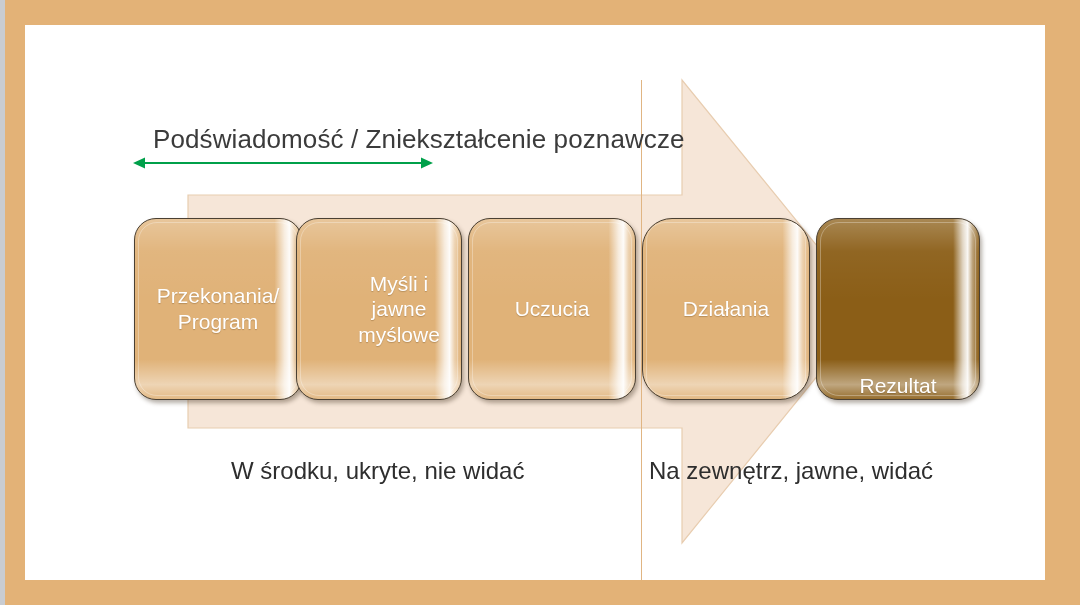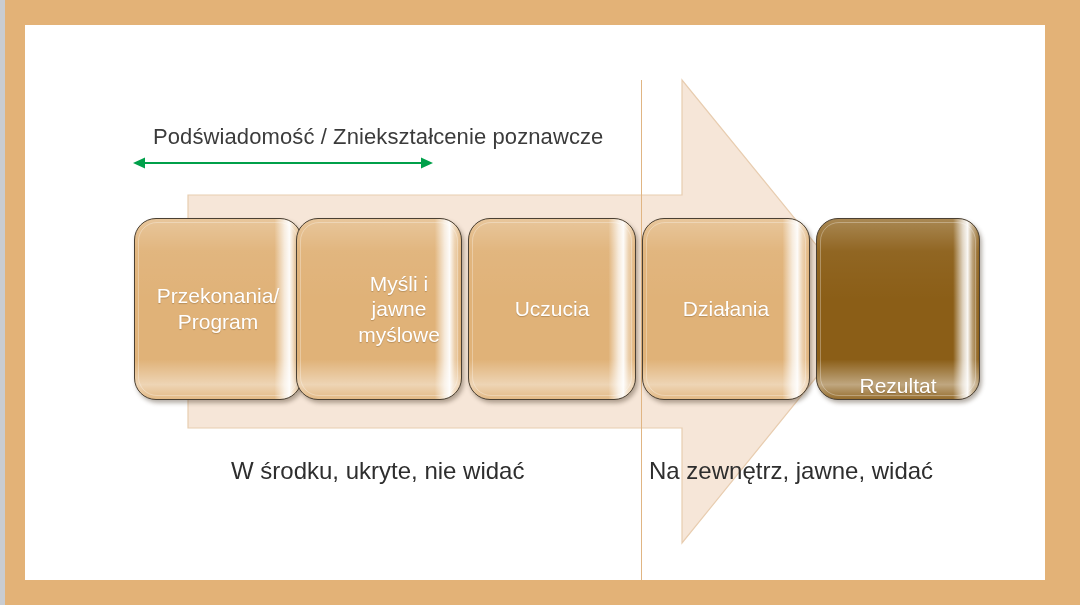--- a/index.html
+++ b/index.html
@@ -71,21 +71,21 @@
     top: 128px;
     width: 300px;
     height: 20px;
   }
 
   
   .top-label {
     position: absolute;
     left: 128px;
     top: 99px;
-    font-size: 22px;
+    font-size: 26px;
     color: #3b3b3b;
     white-space: nowrap;
     letter-spacing: 0.1px;
   }
 
   
   .boxes {
     position: absolute;
     left: 97px;
     top: 193px;
@@ -192,21 +192,21 @@
           <span>Myśli i</span><br>
           <span>jawne</span><br>
           <span>myślowe</span>
         </span>
       </div>
 
       <div class="step-box" style="left: 346px; width: 168px; --fill: #e0b278; color: rgb(255, 255, 255);">
         <span class="label">Uczucia</span>
       </div>
 
-      <div class="step-box" style="left: 520px; width: 168px; --fill: #e0b278; color: rgb(255, 255, 255);">
+      <div class="step-box" style="left: 520px; width: 168px; --fill: #e0b278; color: rgb(255, 255, 255); border-radius: 30px;">
         <span class="label">Działania</span>
       </div>
 
       <div class="step-box" style="left: 694px; width: 164px; --fill: #8b5e17; color: rgb(255, 255, 255); align-items: flex-end;">
         <span class="label">Rezultat</span>
       </div>
 
     </div>
 
     <div class="caption caption-inside">W środku, ukryte, nie widać</div>

